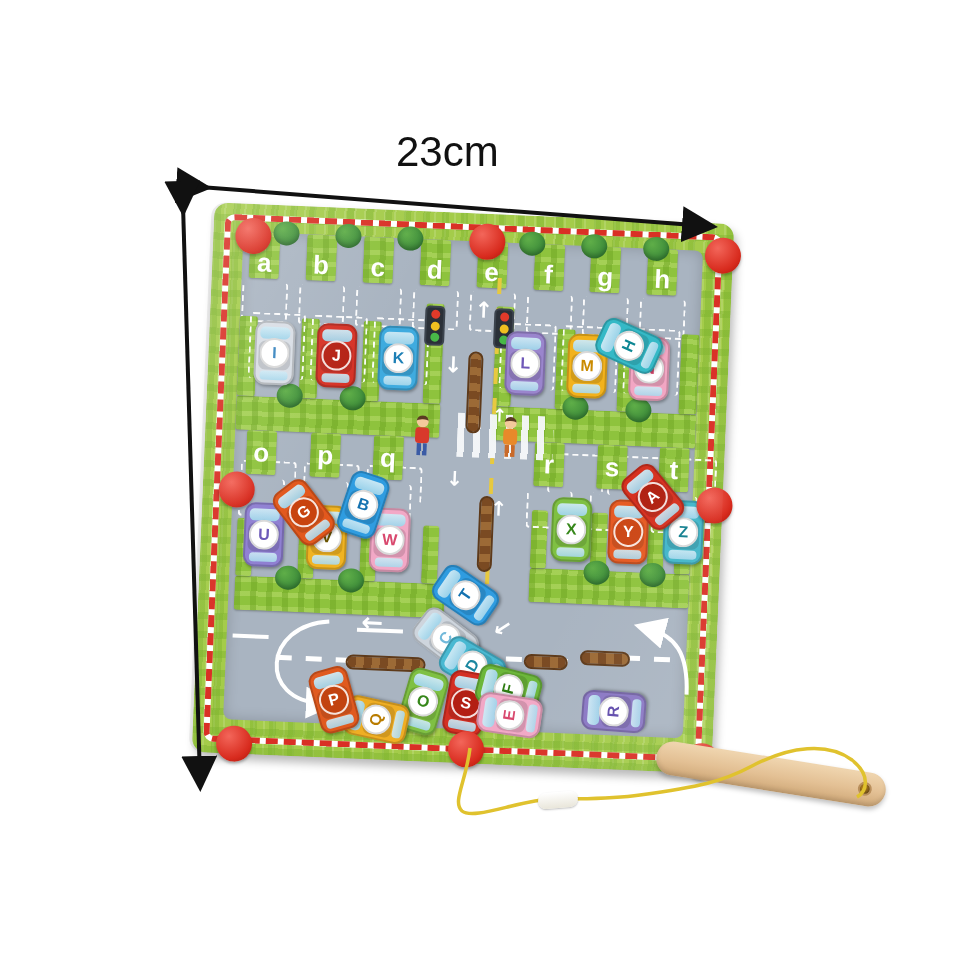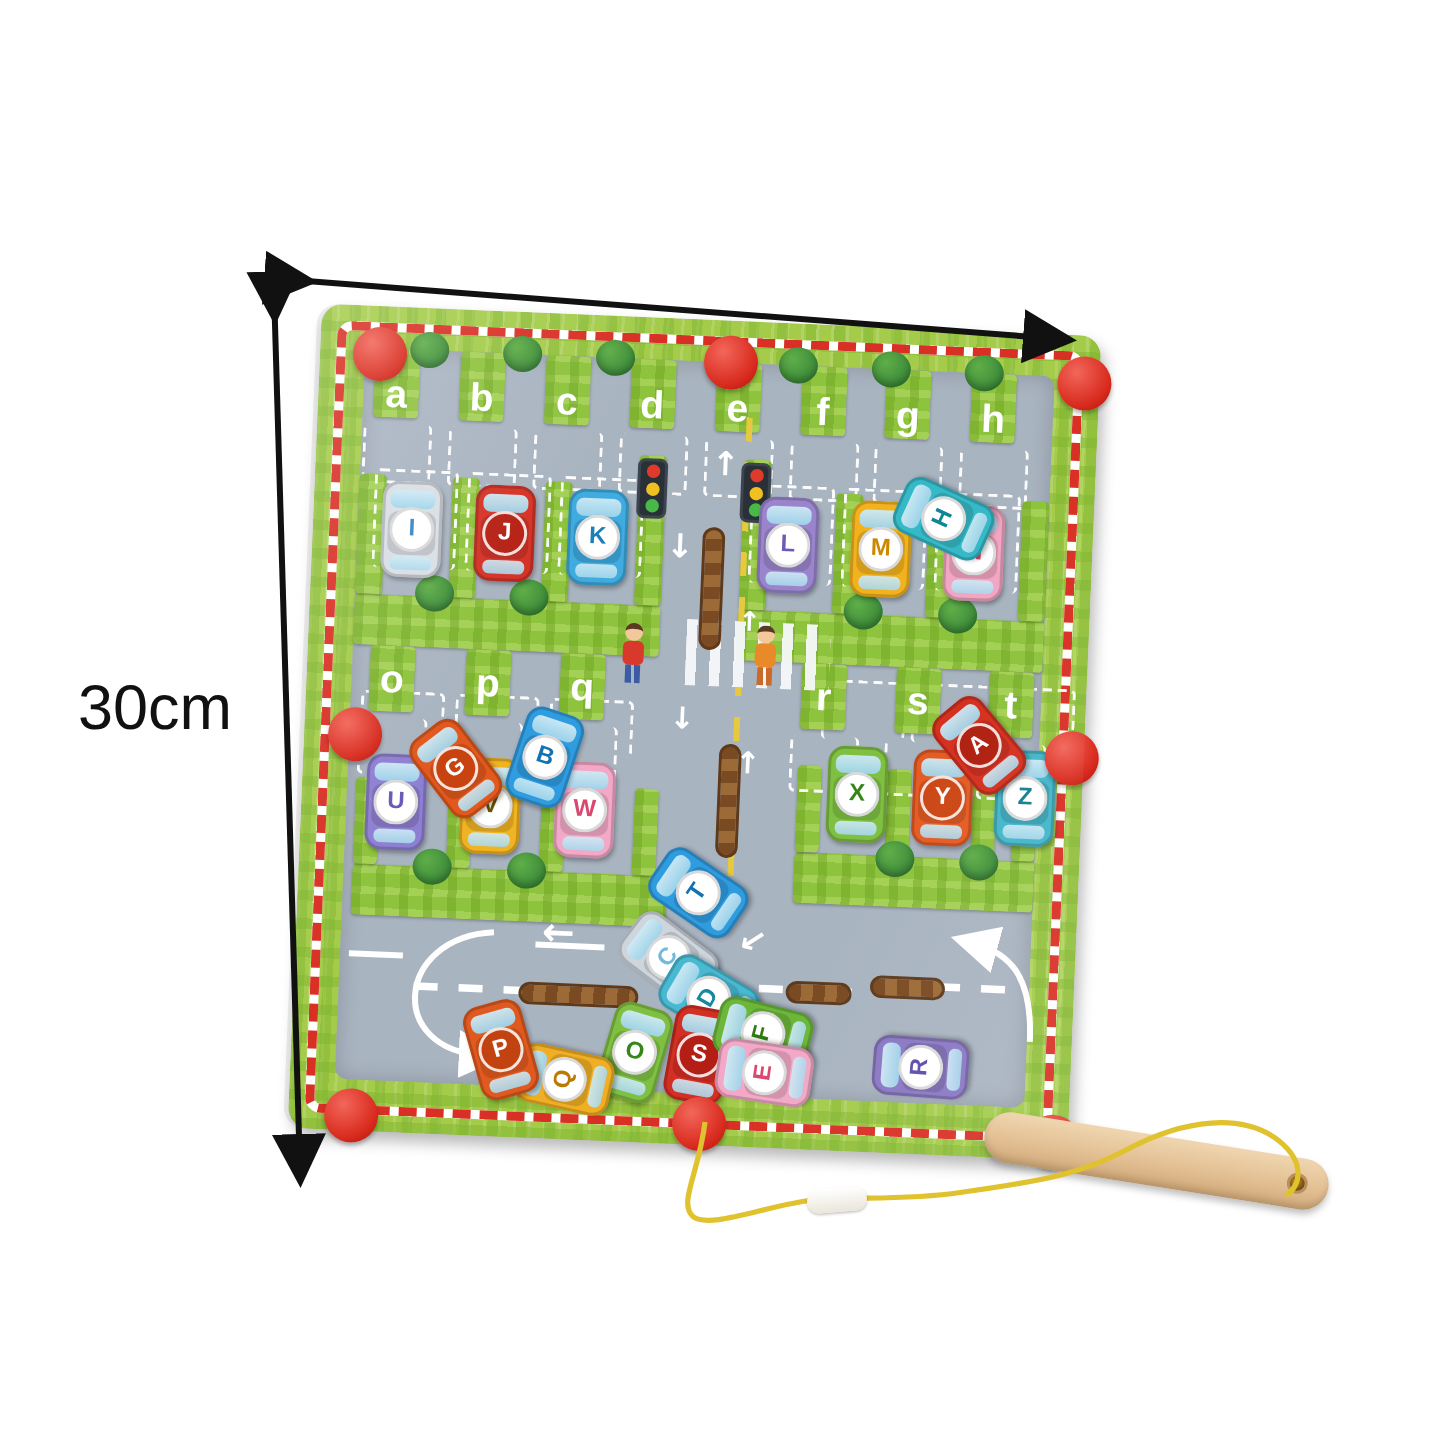--- a/index.html
+++ b/index.html
@@ -84,21 +84,21 @@
         box-shadow:0 0 0 2px #b98f5c;}
   #bead{position:absolute;left:538px;top:792px;width:40px;height:16px;border-radius:8px;
         background:linear-gradient(180deg,#ffffff,#e9e6da);box-shadow:0 1px 2px rgba(0,0,0,.25);
         transform:rotate(-5deg);z-index:31;}
 </style>
 </head>
 <body>
 
 <div id="stage">
 
-  <div class="dim-label" style="left:52px;top:448px;">30cm</div>
+  <div class="dim-label" style="left:396px;top:128px;">23cm</div>
 
   <div id="board">
     <div id="ring-white"></div>
     <div id="ring-red"></div>
     <div id="road"></div>
     <svg id="board-svg" width="520" height="550">
       <defs>
         <marker id="aw" markerWidth="8" markerHeight="8" refX="4" refY="4" orient="auto">
           <path d="M0,0 L8,4 L0,8 z" fill="#ffffff"></path>
         </marker>

